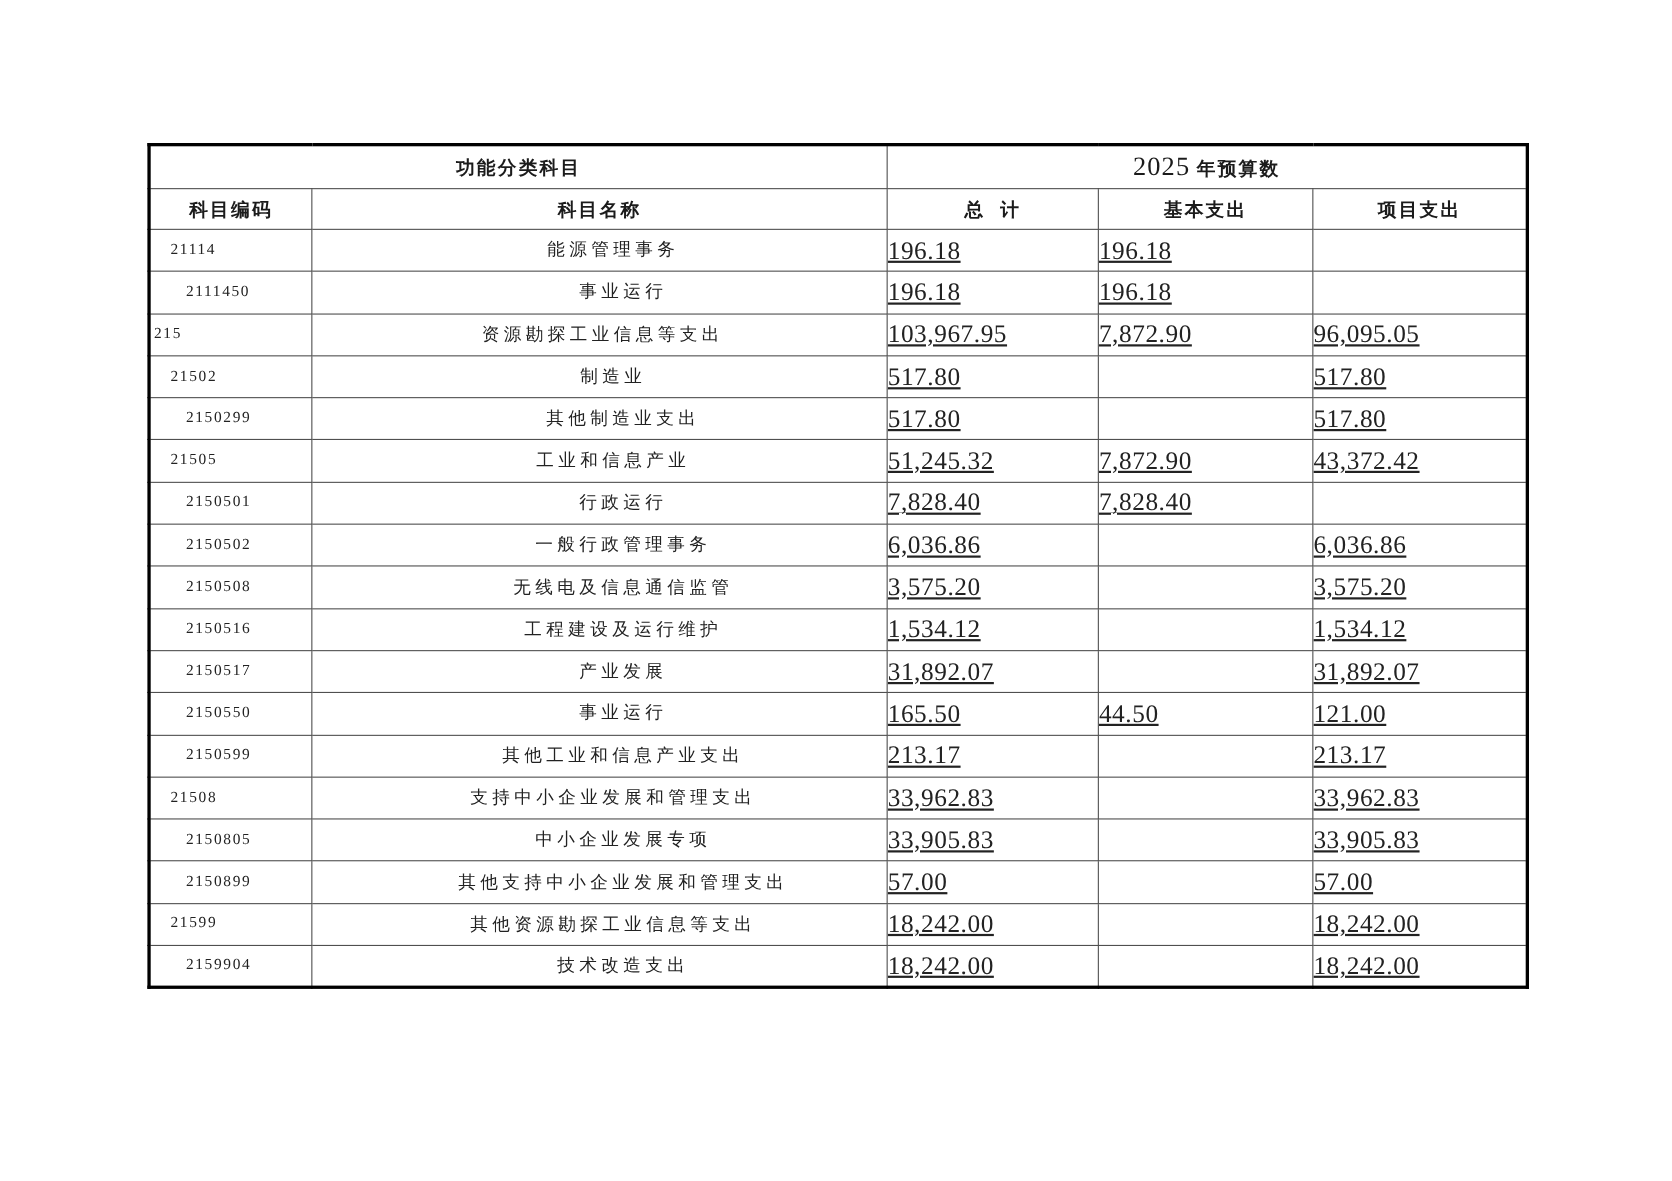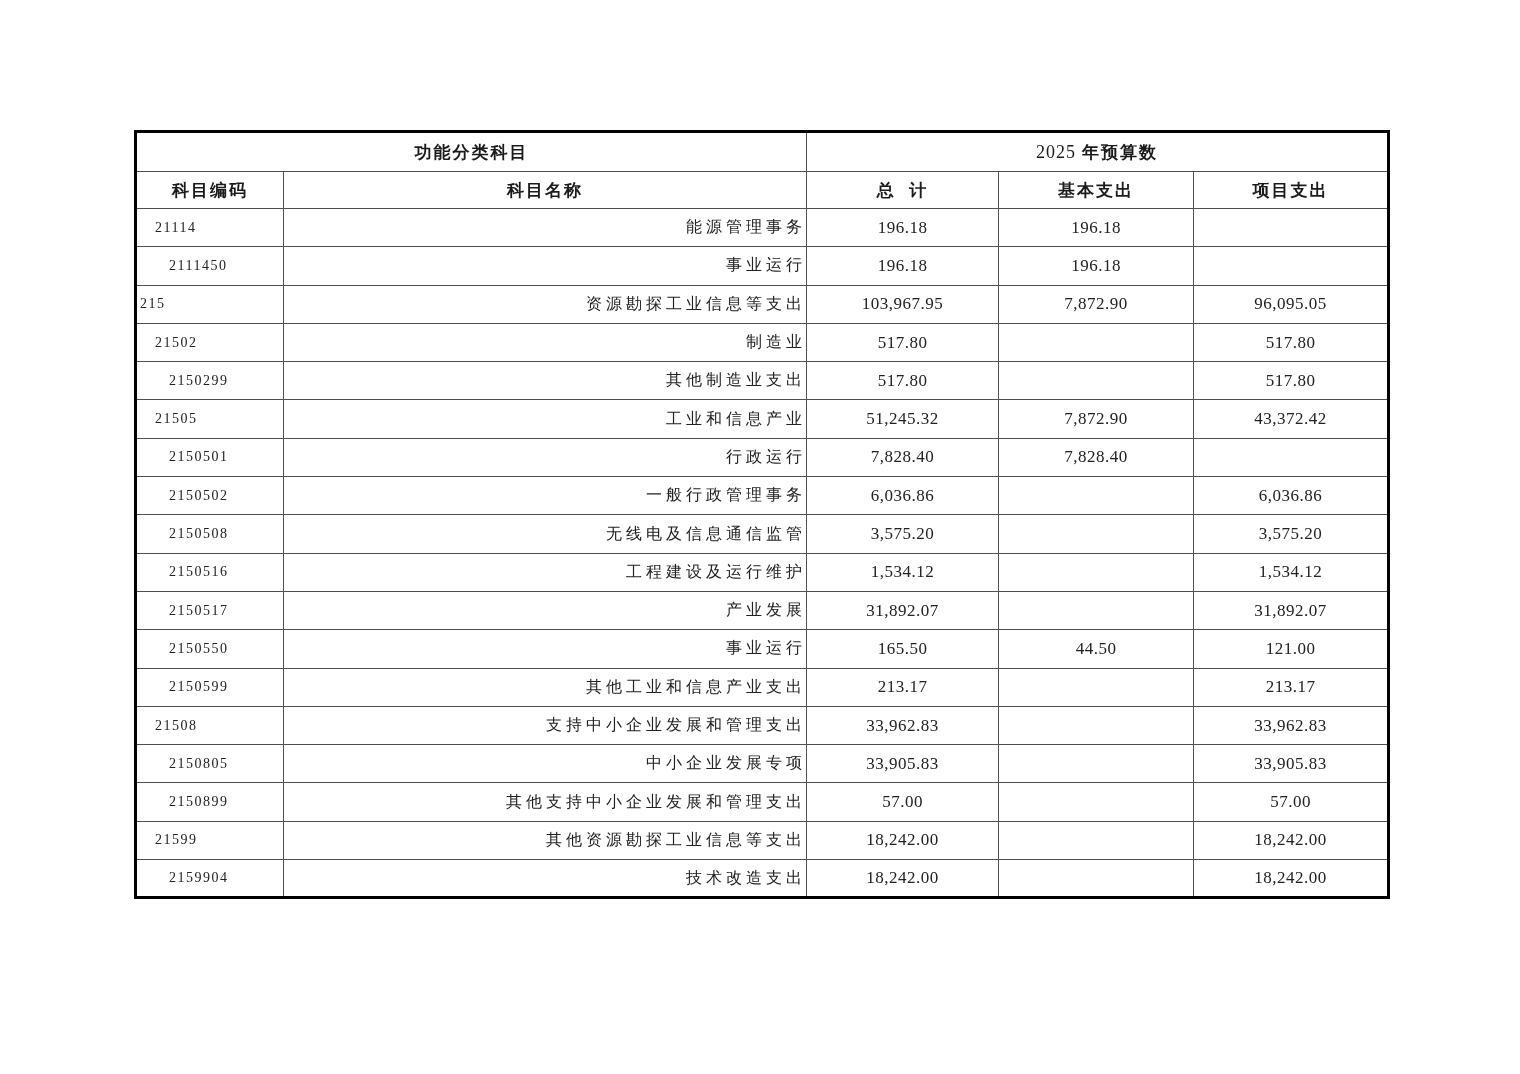--- a/index.html
+++ b/index.html
@@ -45,48 +45,49 @@
     text-align: center;
     white-space: pre;
     color: #1b1b1b;
   }
   tr.h1 { height: 40px; }
   tr.h2 { height: 37px; }
   tbody tr { height: 38.3px; }
   .year-num {
     font-family: "Liberation Serif", "DejaVu Serif", serif;
     font-weight: 400;
-    font-size: 18px;
+    font-size: 24px;
     letter-spacing: 1px;
     margin-right: 6px;
   }
   td.code {
     font-size: 14px;
     letter-spacing: 1.5px;
     text-align: left;
     white-space: nowrap;
   }
   td.code.lvl0 { padding-left: 3px; }
   td.code.lvl1 { padding-left: 18px; }
   td.code.lvl2 { padding-left: 32px; }
   td.name {
     font-size: 16px;
     letter-spacing: 4px;
-    text-align: right;
+    text-align: center;
     white-space: nowrap;
   }
   td.name.lvl0 { padding-left: 6px; font-family: Liberation Mono, monospace; }
   td.name.lvl1 { padding-left: 25px; }
   td.name.lvl2 { padding-left: 43px; }
   td.num {
-    font-size: 17px;
+    font-size: 23px;
     letter-spacing: 0.5px;
-    text-align: center;
+    text-align: left;
     padding-right: 8px;
     white-space: nowrap;
+    text-decoration: underline;
   }
 </style>
 </head>
 <body>
 
 <div class="page">
   <table class="budget">
     <colgroup>
       <col style="width:148px">
       <col style="width:523px">

